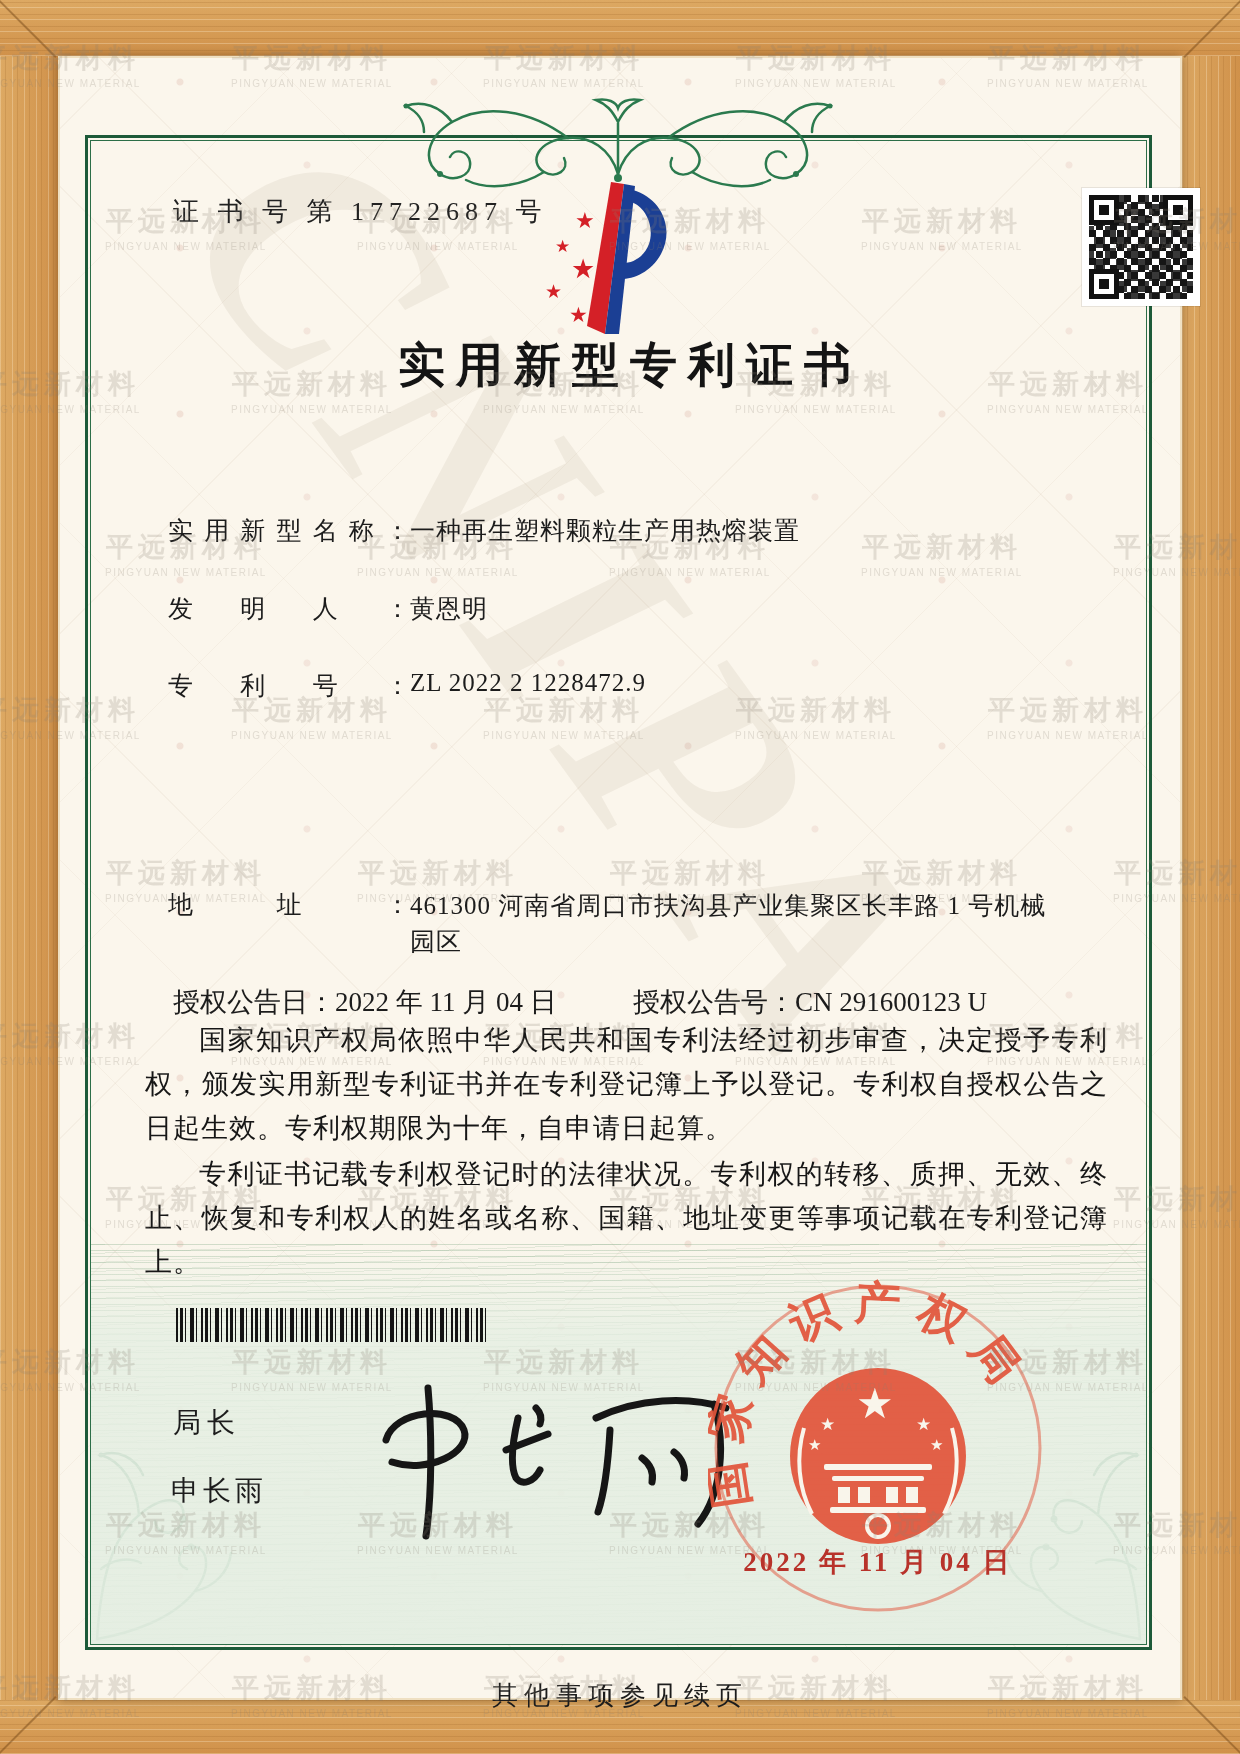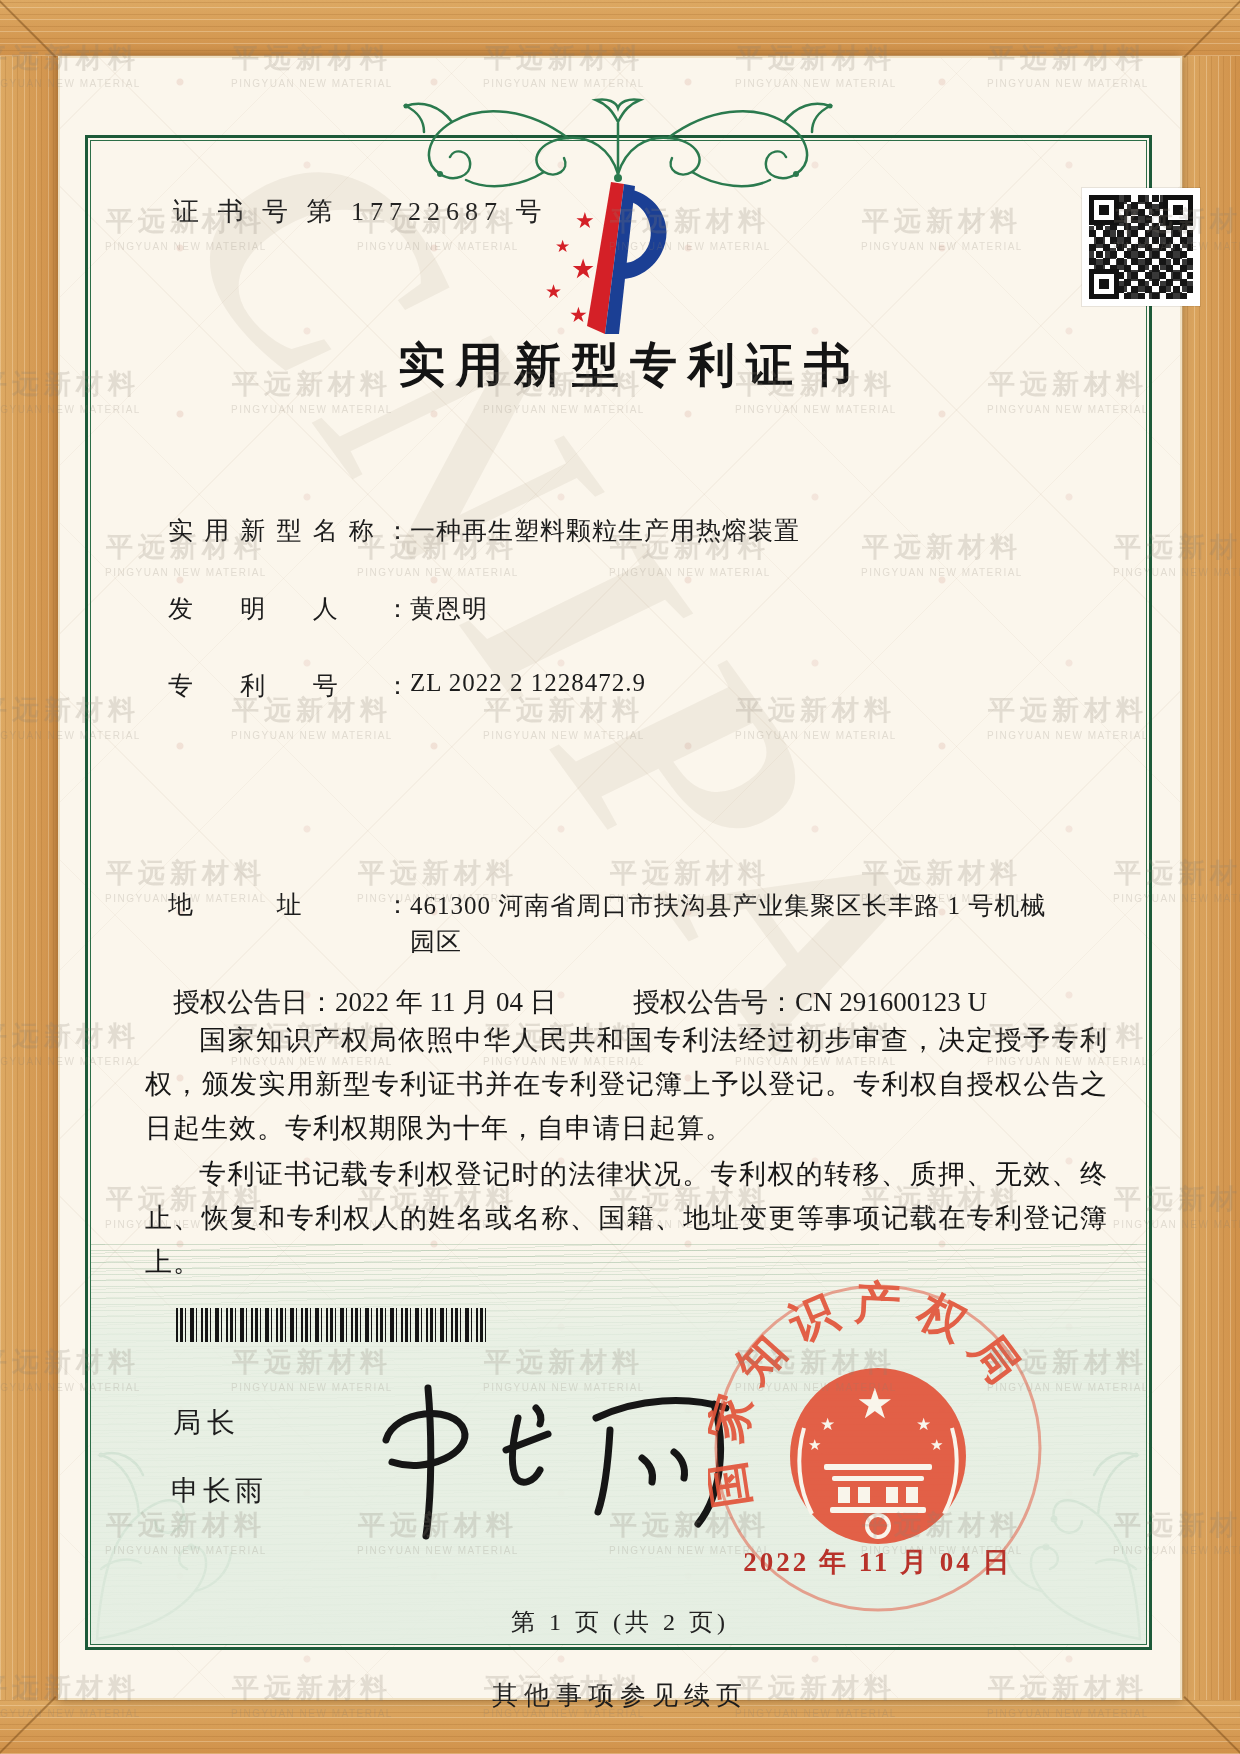--- a/index.html
+++ b/index.html
@@ -314,21 +314,20 @@
           <rect x="198" y="209" width="12" height="16"></rect>
           <rect x="122" y="229" width="96" height="6" rx="2"></rect>
         </g>
         <path d="M96,150 C88,178 90,210 104,236" fill="none" stroke="#fbf6ec" stroke-width="4"></path>
         <path d="M244,150 C252,178 250,210 236,236" fill="none" stroke="#fbf6ec" stroke-width="4"></path>
         <circle cx="170" cy="248" r="11" fill="none" stroke="#fbf6ec" stroke-width="4"></circle>
       </g>
     </svg>
     <div class="seal-date">2022 年 11 月 04 日</div>
 
-    <div class="page-footer">第 1 页 (共 2 页)</div>
     <div class="cont-note">其他事项参见续页</div>
   </div>
 
   <div class="wm-layer">
       <div class="wm-tile" style="left: -60px; top: 40px;">
         <div class="wm-cn">平远新材料</div>
         <div class="wm-en">PINGYUAN NEW MATERIAL</div>
       </div>
       <div class="wm-tile" style="left: 192px; top: 40px;">
         <div class="wm-cn">平远新材料</div>

